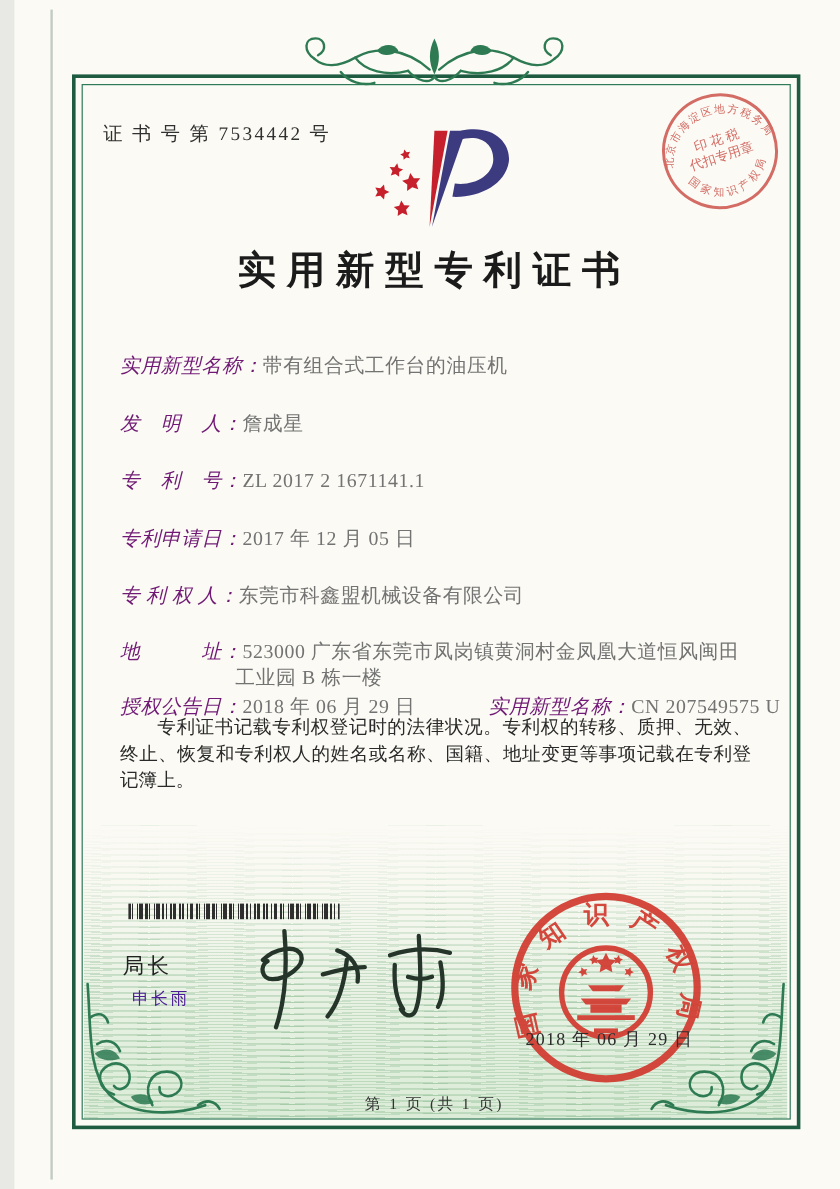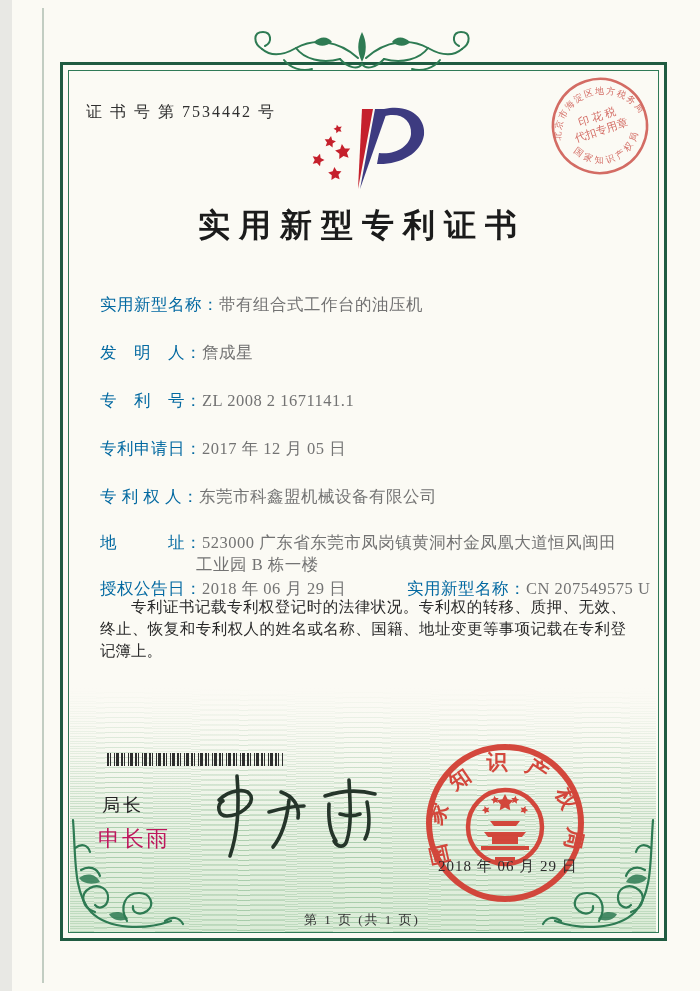--- a/index.html
+++ b/index.html
@@ -16,32 +16,32 @@
       repeating-linear-gradient(-1.2deg, rgba(110,170,120,.26) 0 1px, transparent 1px 5px),
       linear-gradient(to bottom, rgba(222,238,220,0), rgba(213,233,210,.85));}
   .guilloche-fade{position:absolute;left:58px;top:688px;width:586px;height:120px;
     background:linear-gradient(to bottom,#fbfaf4 0%,rgba(251,250,244,0) 100%);}
   .cert-no{position:absolute;left:74px;top:102px;font-size:16px;letter-spacing:2px;color:#303030;}
   .logo{position:absolute;left:280px;top:100px;width:150px;height:100px;}
   .title{position:absolute;left:0;right:0;top:204px;text-align:center;font-size:32px;
          font-weight:bold;letter-spacing:9px;color:#1b1b1b;}
   .fields{position:absolute;left:88px;top:0;width:534px;font-size:16.5px;letter-spacing:.5px;}
   .frow{position:absolute;left:0;white-space:nowrap;}
-  .frow .lab{color:#0369a1;}
+  .frow .lab{color:#701a75;font-style:italic;}
   .frow .val{color:#737373;}
   .addr2{position:absolute;left:96px;}
   .grant-no{position:absolute;left:307px;top:0;}
   .body-text{position:absolute;left:88px;top:596px;width:526px;font-size:15.5px;line-height:22px;
              text-align:justify;color:#2a2a2a;}
   .body-text p{margin:0;text-indent:2em;}
   .barcode{position:absolute;left:95px;top:753px;width:176px;height:13px;
     background:repeating-linear-gradient(90deg,#2e2e2e 0 2px,transparent 2px 3px,#2e2e2e 3px 4px,
       transparent 4px 7px,#2e2e2e 7px 8px,transparent 8px 9px,#2e2e2e 9px 12px,transparent 12px 14px);}
   .sig-title{position:absolute;left:90px;top:793px;font-size:18px;letter-spacing:3px;color:#222;}
-  .sig-name{position:absolute;left:86px;top:824px;font-size:22px;letter-spacing:2px;color:#be185d;}
+  .sig-name{position:absolute;left:98px;top:824px;font-size:14px;letter-spacing:2px;color:#4c1d95;}
   .sig-script{position:absolute;left:185px;top:770px;width:200px;height:95px;}
   .seal{position:absolute;left:407px;top:737px;width:172px;height:172px;opacity:.93;}
   .seal-date{position:absolute;left:426px;top:857px;font-size:15px;letter-spacing:1px;color:#2d2d2d;}
   .tax-stamp{position:absolute;left:532px;top:70px;width:112px;height:112px;
              transform:rotate(-18deg);opacity:.9;}
   .footer{position:absolute;left:0;right:0;top:911px;text-align:center;font-size:13px;
           letter-spacing:2px;color:#333;}
   .ornament-top{position:absolute;left:232px;top:22px;width:236px;height:60px;}
   .flourish{position:absolute;width:122px;height:118px;}
   .flourish.bl{left:53px;top:818px;}
@@ -144,21 +144,21 @@
   <div class="title">实用新型专利证书</div>
 
   <div class="fields">
     <div class="frow" style="top:294px">
       <span class="lab">实用新型名称：</span><span class="val">带有组合式工作台的油压机</span>
     </div>
     <div class="frow" style="top:342px">
       <span class="lab">发　明　人：</span><span class="val">詹成星</span>
     </div>
     <div class="frow" style="top:390px">
-      <span class="lab">专　利　号：</span><span class="val">ZL 2008 2 1671141.1</span>
+      <span class="lab">专　利　号：</span><span class="val">ZL 2017 2 1671141.1</span>
     </div>
     <div class="frow" style="top:438px">
       <span class="lab">专利申请日：</span><span class="val">2017 年 12 月 05 日</span>
     </div>
     <div class="frow" style="top:486px">
       <span class="lab">专 利 权 人：</span><span class="val">东莞市科鑫盟机械设备有限公司</span>
     </div>
     <div class="frow" style="top:532px">
       <span class="lab">地　　　址：</span><span class="val">523000 广东省东莞市凤岗镇黄洞村金凤凰大道恒风闽田</span>
     </div>

